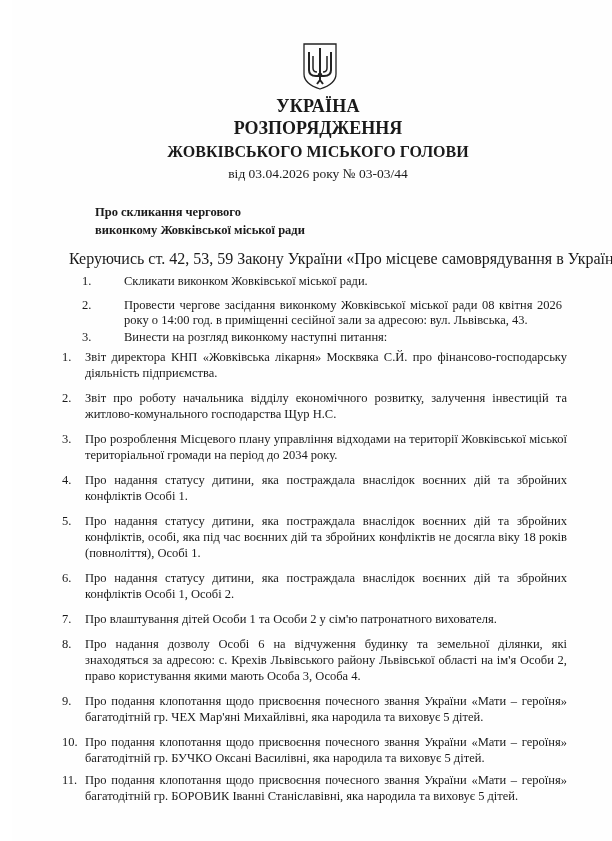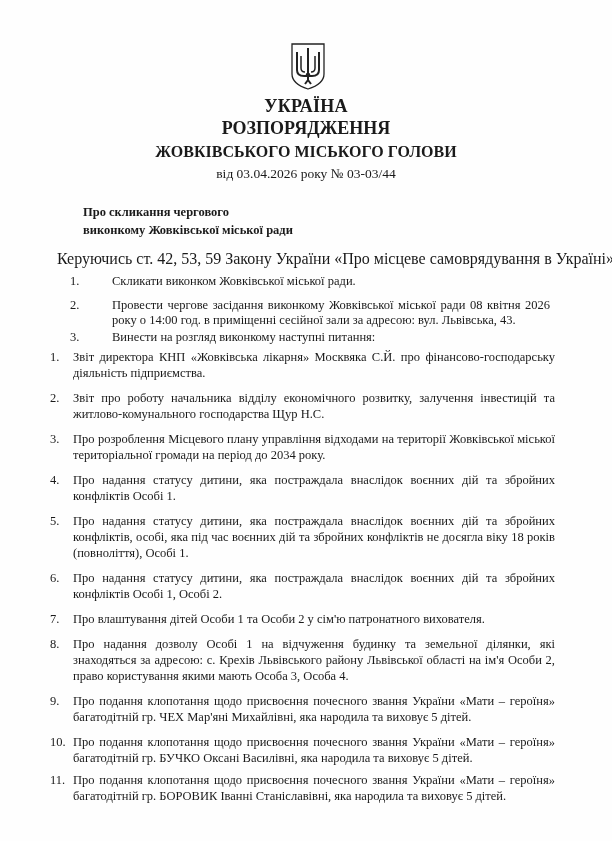--- a/index.html
+++ b/index.html
@@ -1,21 +1,21 @@
 <!DOCTYPE html>
 <html><head>
   <meta charset="utf-8">
   <style>
     html, body { margin: 0; padding: 0; background: #ffffff; }
     body {
       width: 612px; height: 841px; position: relative; overflow: hidden;
       font-family: "Liberation Serif", "DejaVu Serif", serif;
       color: #1a1a1a;
     }
-    .page { position: absolute; inset: 0; background: #fefefe; }
+    .page { position: absolute; inset: 0; background: #fefefe; margin-left: 12px; }
     .coat {
       position: absolute; left: 290px; top: 42px; width: 36px; height: 48px;
     }
     .hdr { position: absolute; left: 0; width: 612px; text-align: center; font-weight: bold; }
     .h1 { top: 96px; font-size: 18px; letter-spacing: 0.2px; }
     .h2 { top: 118px; font-size: 18px; }
     .h3 { top: 143px; font-size: 16px; }
     .date { position: absolute; top: 166px; left: 0; width: 612px; text-align: center; font-size: 13.5px; font-weight: normal; }
     .subject { position: absolute; left: 83px; top: 203px; font-size: 12.5px; font-weight: bold; line-height: 18px; }
     .intro { position: absolute; left: 57px; top: 250px; font-size: 16px; white-space: nowrap; }
@@ -92,21 +92,21 @@
     <div class="item">
       <span class="num">6.</span>
       <span class="txt">Про надання статусу дитини, яка постраждала внаслідок воєнних дій та збройних конфліктів Особі 1, Особі 2.</span>
     </div>
     <div class="item">
       <span class="num">7.</span>
       <span class="txt">Про влаштування дітей Особи 1 та Особи 2 у сім'ю патронатного вихователя.</span>
     </div>
     <div class="item">
       <span class="num">8.</span>
-      <span class="txt">Про надання дозволу Особі 1 на відчуження будинку та земельної ділянки, які знаходяться за адресою: с. Крехів Львівського району Львівської області на ім'я Особи 2, право користування якими мають Особа 3, Особа 4.</span>
+      <span class="txt">Про надання дозволу Особі 6 на відчуження будинку та земельної ділянки, які знаходяться за адресою: с. Крехів Львівського району Львівської області на ім'я Особи 2, право користування якими мають Особа 3, Особа 4.</span>
     </div>
     <div class="item">
       <span class="num">9.</span>
       <span class="txt">Про подання клопотання щодо присвоєння почесного звання України «Мати – героїня» багатодітній гр. ЧЕХ Мар'яні Михайлівні, яка народила та виховує 5 дітей.</span>
     </div>
     <div class="item" style="margin-bottom:6px;">
       <span class="num">10.</span>
       <span class="txt">Про подання клопотання щодо присвоєння почесного звання України «Мати – героїня» багатодітній гр. БУЧКО Оксані Василівні, яка народила та виховує 5 дітей.</span>
     </div>
     <div class="item">

